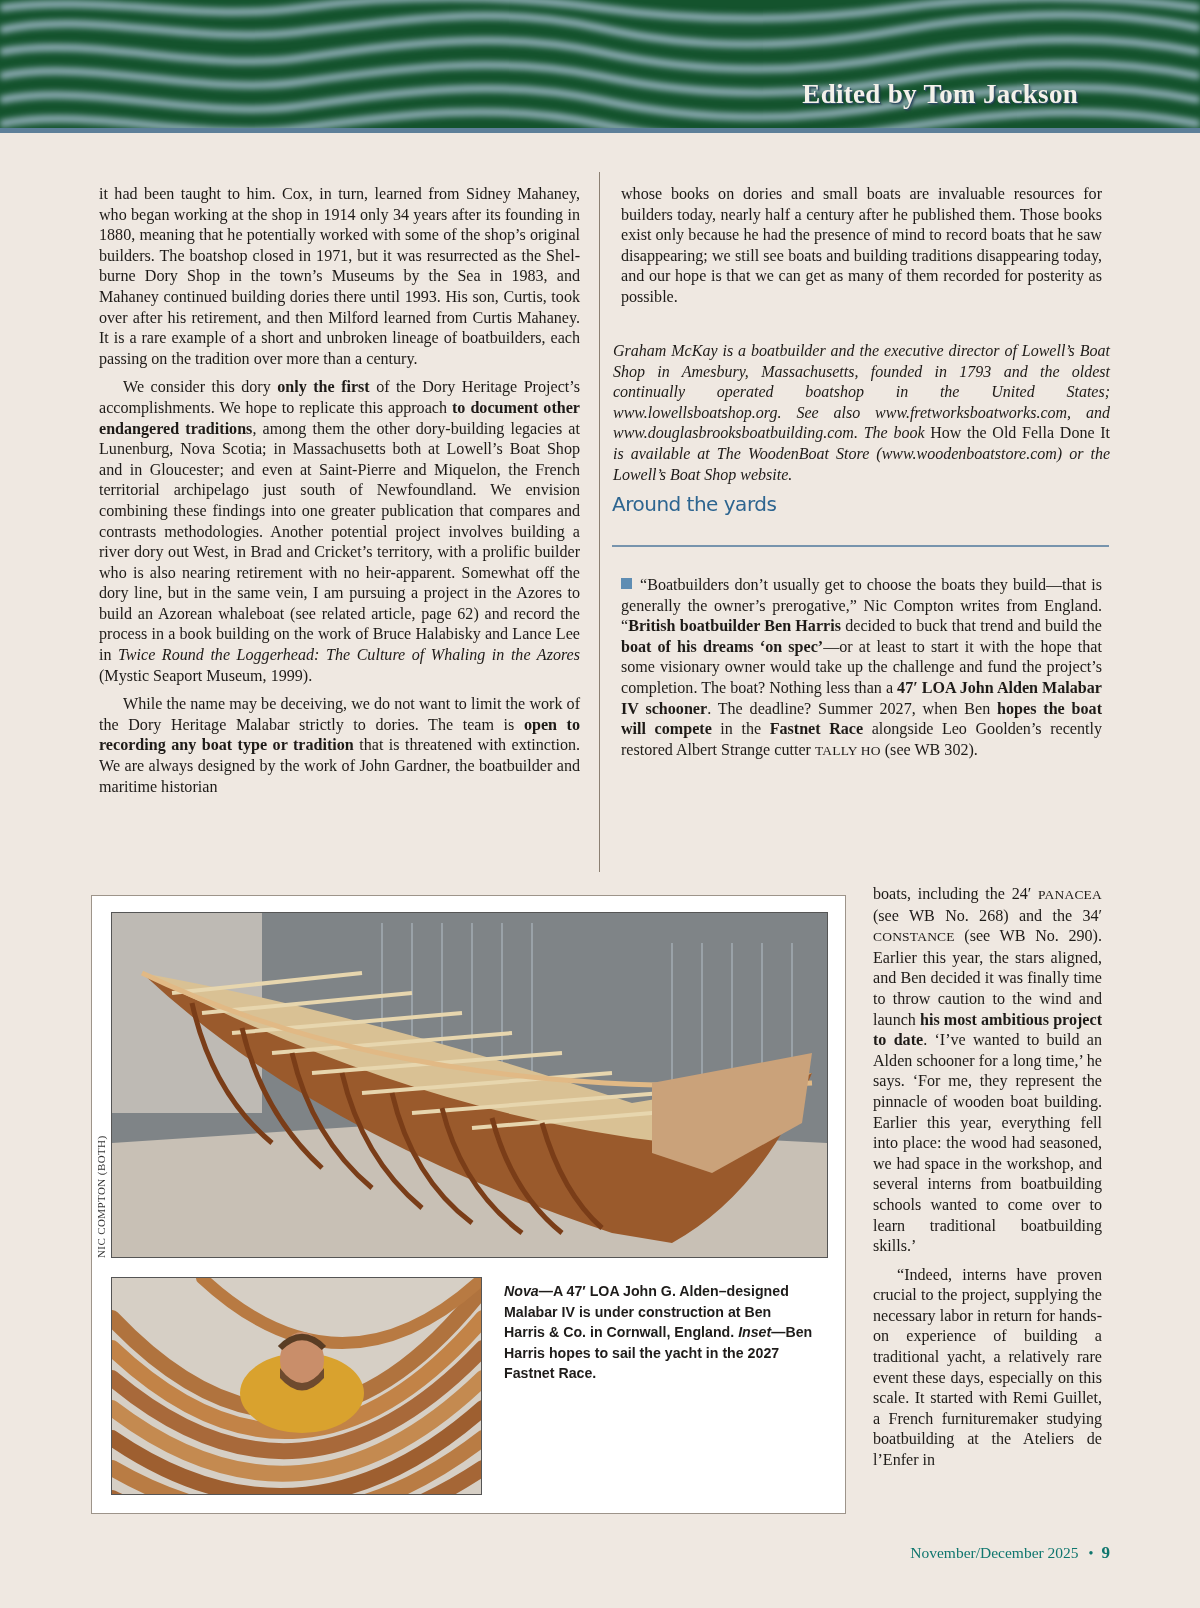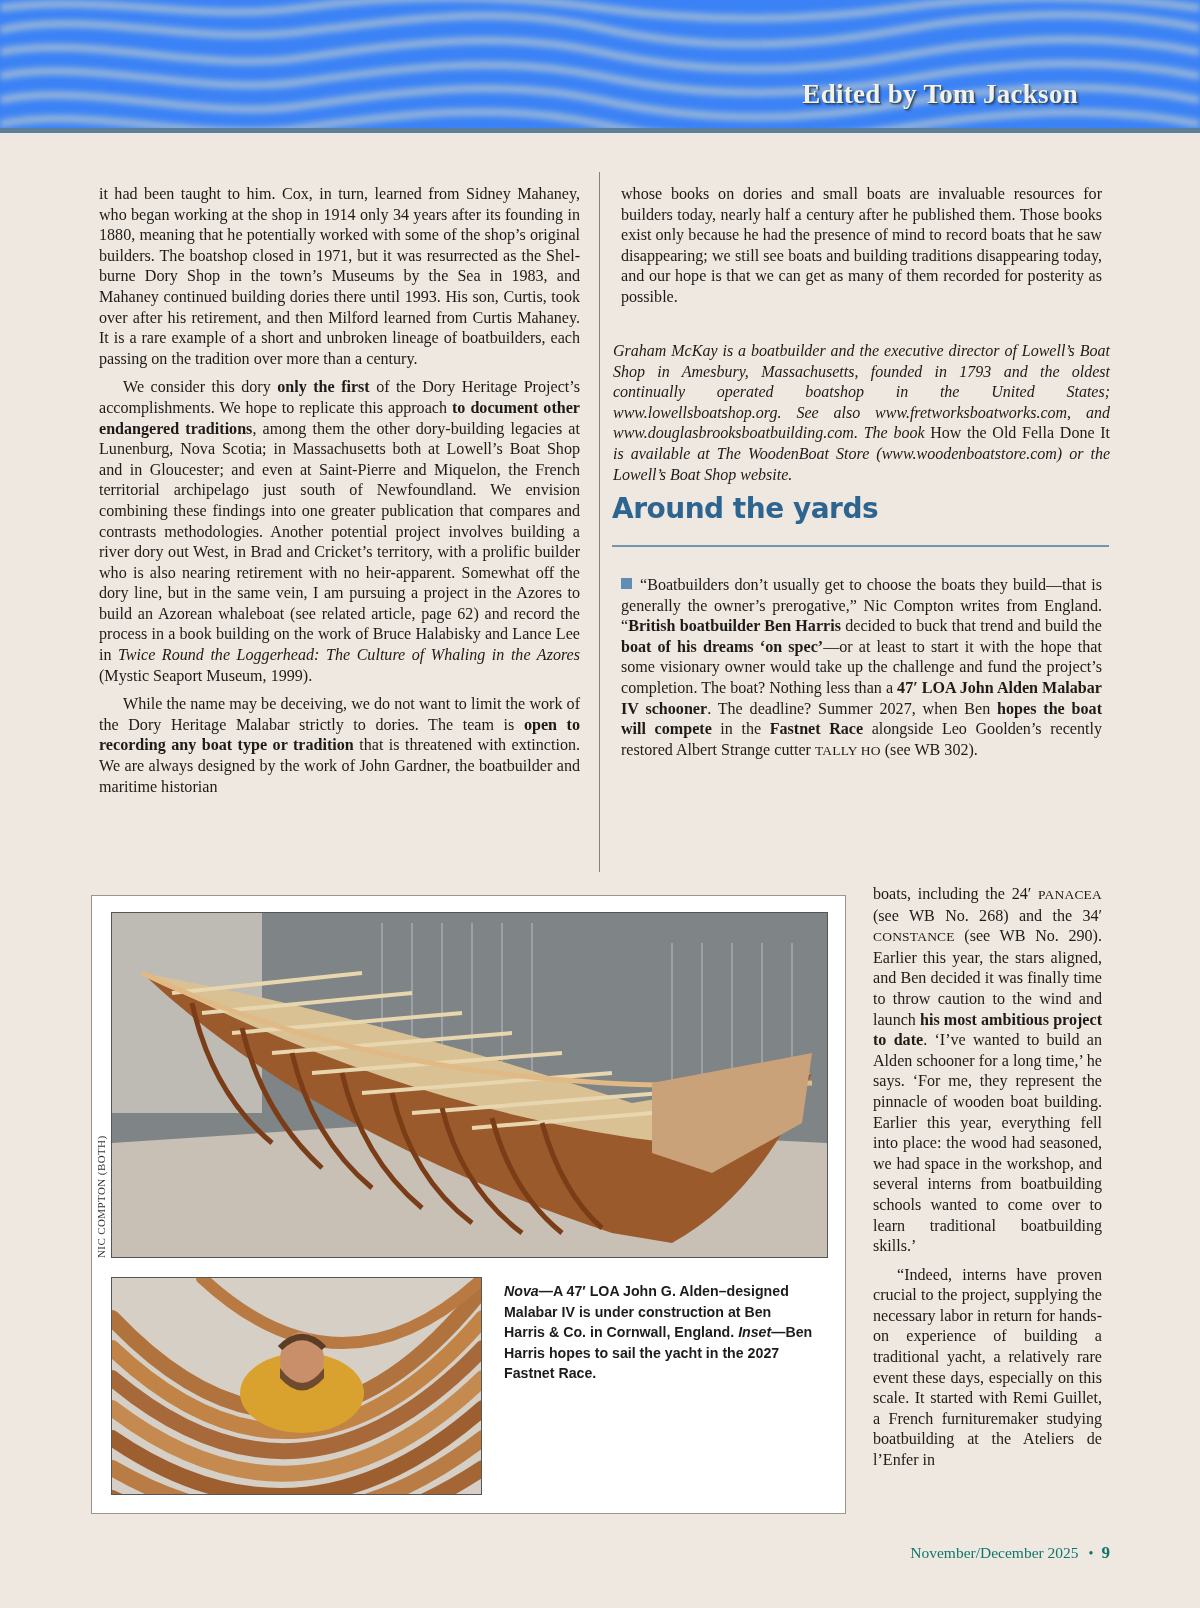--- a/index.html
+++ b/index.html
@@ -5,21 +5,21 @@
   html, body { margin: 0; padding: 0; }
   body {
     width: 1200px; height: 1608px; position: relative; overflow: hidden;
     background: #efe8e1;
     font-family: "Liberation Serif", "DejaVu Serif", serif;
     color: #1d1a17;
   }
   
   .banner {
     position: absolute; left: 0; top: 0; width: 1200px; height: 133px;
-    background: #3b82f6; overflow: hidden;
+    background: #14532d; overflow: hidden;
   }
   .banner svg { position: absolute; left: 0; top: 0; }
   .banner-bottom {
     position: absolute; left: 0; top: 128px; width: 1200px; height: 5px;
     background: #5d7f99;
   }
   .editor-credit {
     position: absolute; right: 122px; top: 79px;
     font-family: "Liberation Serif", serif; font-weight: bold;
     font-size: 27px; color: #f4f1ea; letter-spacing: 0.3px;
@@ -38,22 +38,22 @@
     position: absolute; left: 599px; top: 172px; width: 1px; height: 700px;
     background: #8b7f72;
   }
   .bio {
     position: absolute; left: 613px; top: 341px; width: 497px;
     font-size: 16px; line-height: 20.6px; font-style: italic; text-align: justify;
   }
   .bio .roman { font-style: normal; margin-top: 16px; }
   .section-title {
     position: absolute; left: 612px; top: 492px;
-    font-family: "DejaVu Sans", sans-serif; font-weight: bold;
-    font-size: 28px; color: #2d6590; letter-spacing: -0.5px;
+    font-family: "DejaVu Sans", sans-serif; font-weight: normal;
+    font-size: 20px; color: #2d6590; letter-spacing: -0.5px;
   }
   .section-rule {
     position: absolute; left: 612px; top: 545px; width: 497px; height: 2px;
     background: #7794ad;
   }
   .col-yards { left: 613px; top: 567px; width: 497px; }
   .bullet-square {
     display: inline-block; width: 11px; height: 11px; background: #5f8db3;
     margin-right: 8px; vertical-align: 1px;
   }

